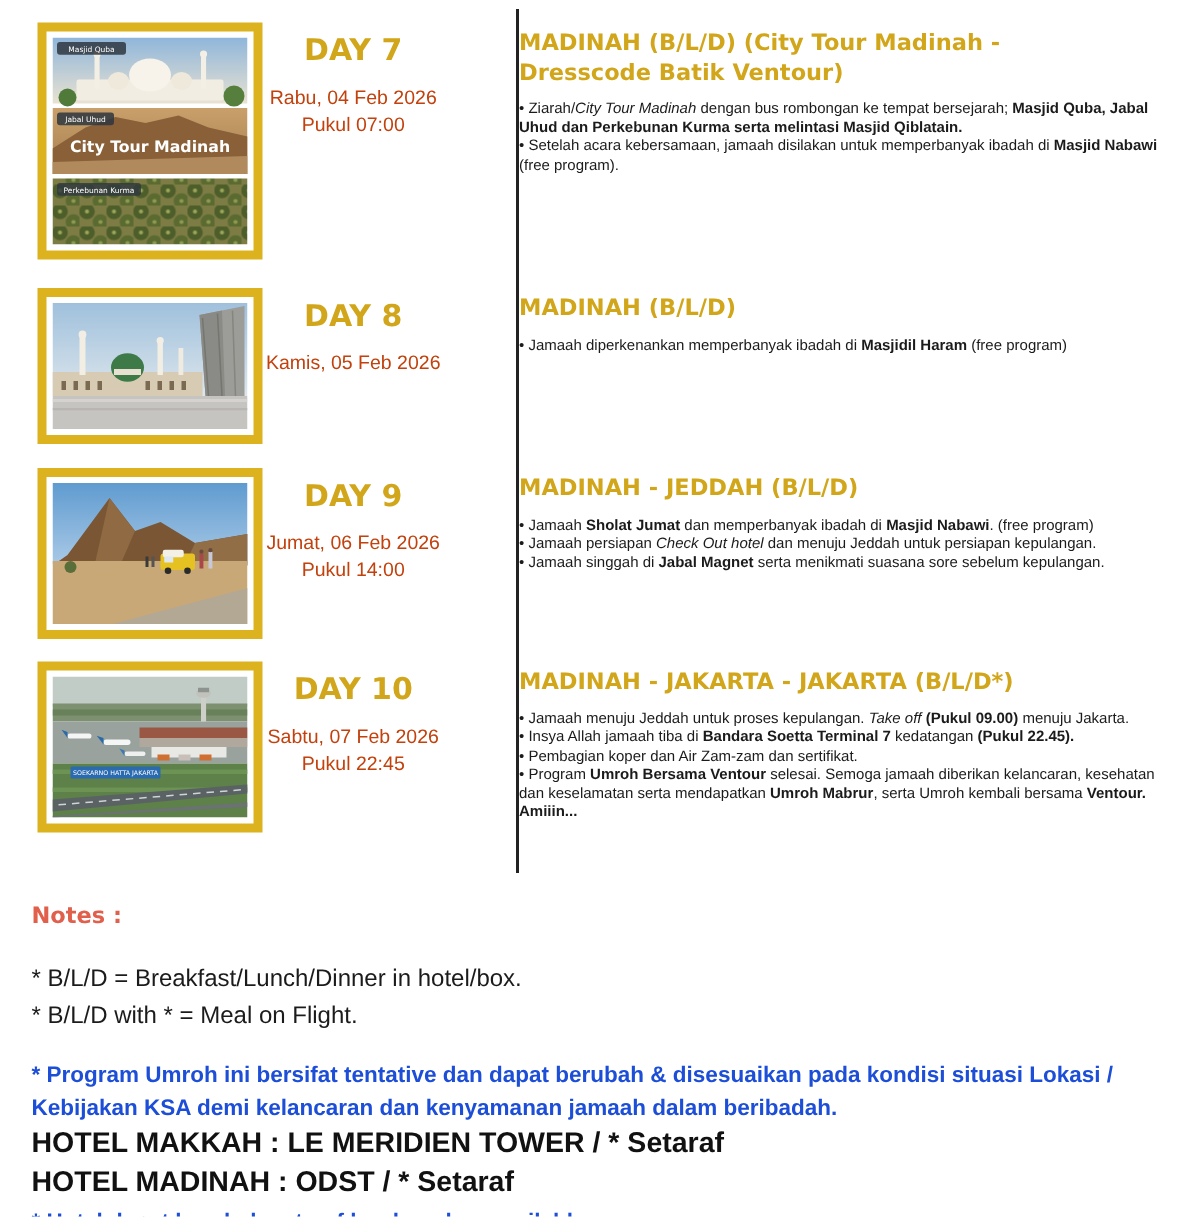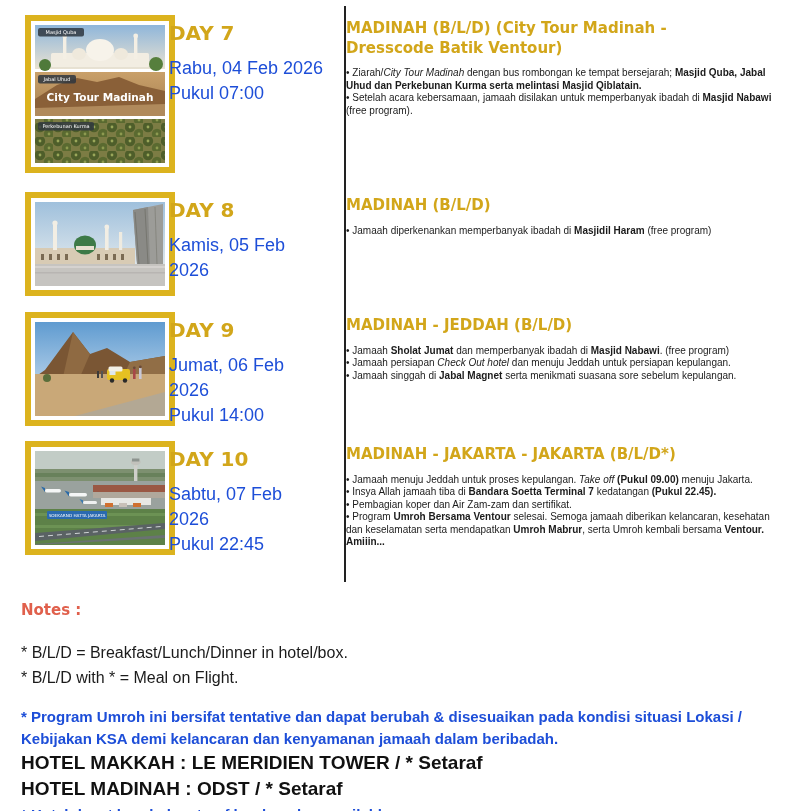--- a/index.html
+++ b/index.html
@@ -18,23 +18,23 @@
   .row-2 { top:192px; height:118px; }
   .row-3 { top:312px; height:126px; }
   .row-4 { top:441px; height:150px; }
 
   .photo-card {
     position:absolute; left:25px; top:0; width:150px;
     border:6px solid #dcb31e; background:#fff; padding:4px;
   }
   .photo-card svg { display:block; }
 
-  .daycol { position:absolute; left:169px; width:155px; top:7px; text-align:left; }
+  .daycol { position:absolute; left:158px; width:155px; top:7px; text-align:center; }
   .day-label { font-size:20px; font-weight:bold; color:#d2a61a; line-height:1.1; font-family:"DejaVu Sans", sans-serif; }
-  .day-date { margin-top:12px; font-size:18px; line-height:1.38; color:#1d4ed8; }
+  .day-date { margin-top:12px; font-size:13px; line-height:1.38; color:#c2410c; }
 
   .content { position:absolute; left:346px; width:432px; top:4px; }
   .content-title {
     font-size:15px; font-weight:bold; color:#d2a61a; line-height:1.3;
     margin-bottom:9px; max-width:412px; font-family:"DejaVu Sans", sans-serif;
   }
   .bullets { width:432px; }
   .bullet { font-size:10px; line-height:1.25; color:#1b1b1b; }
   .bullet .b { font-weight:bold; }
   .bullet .i { font-style:italic; }

